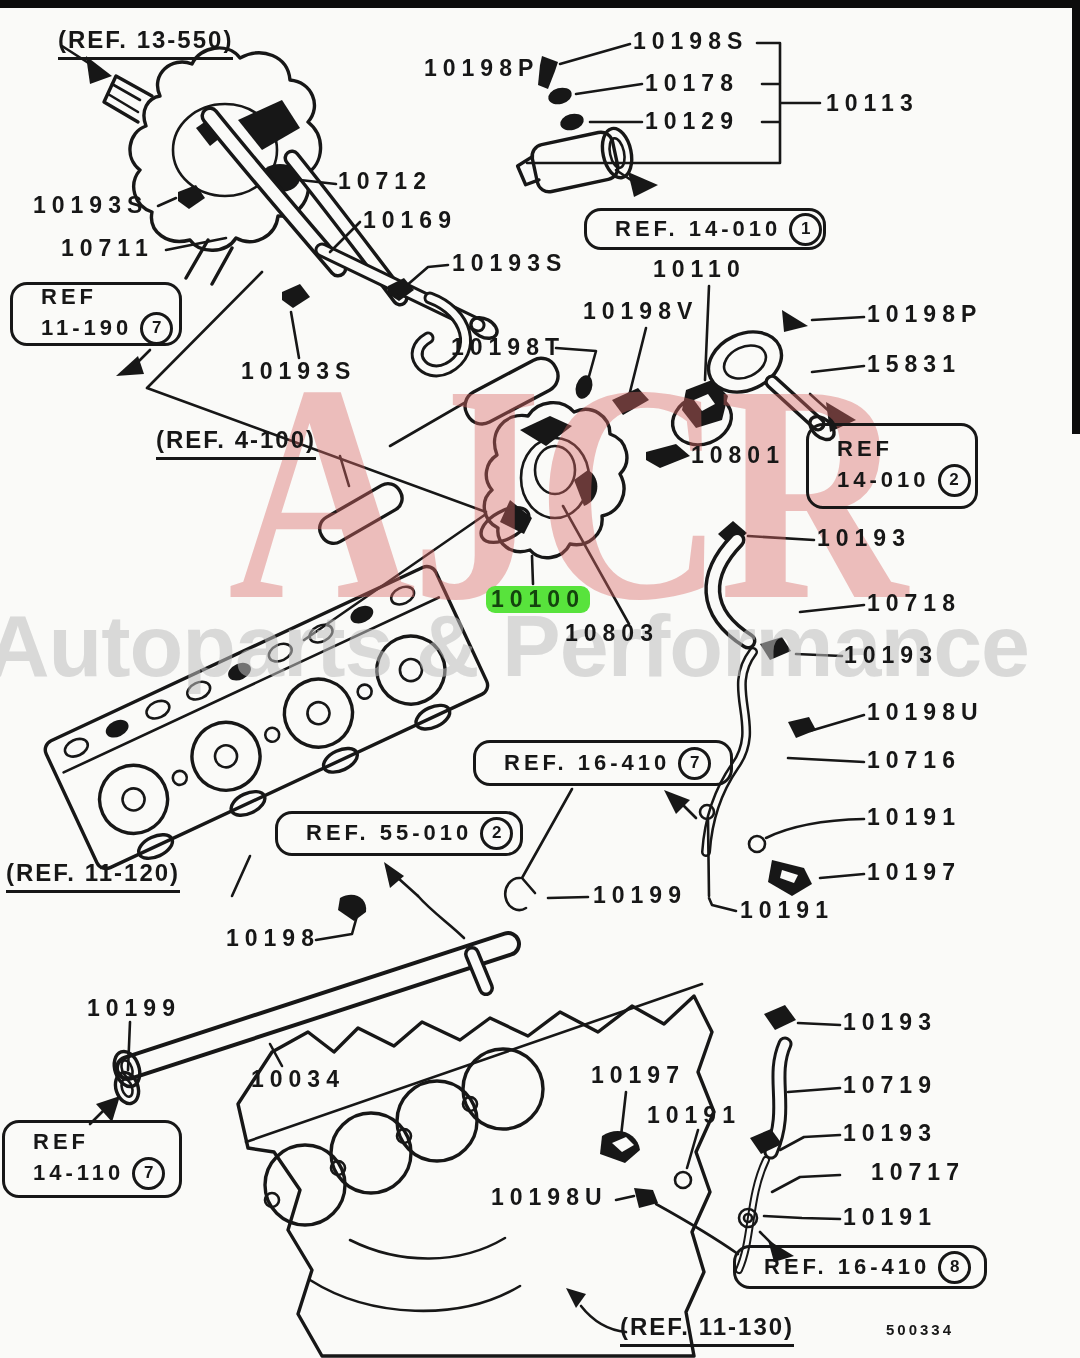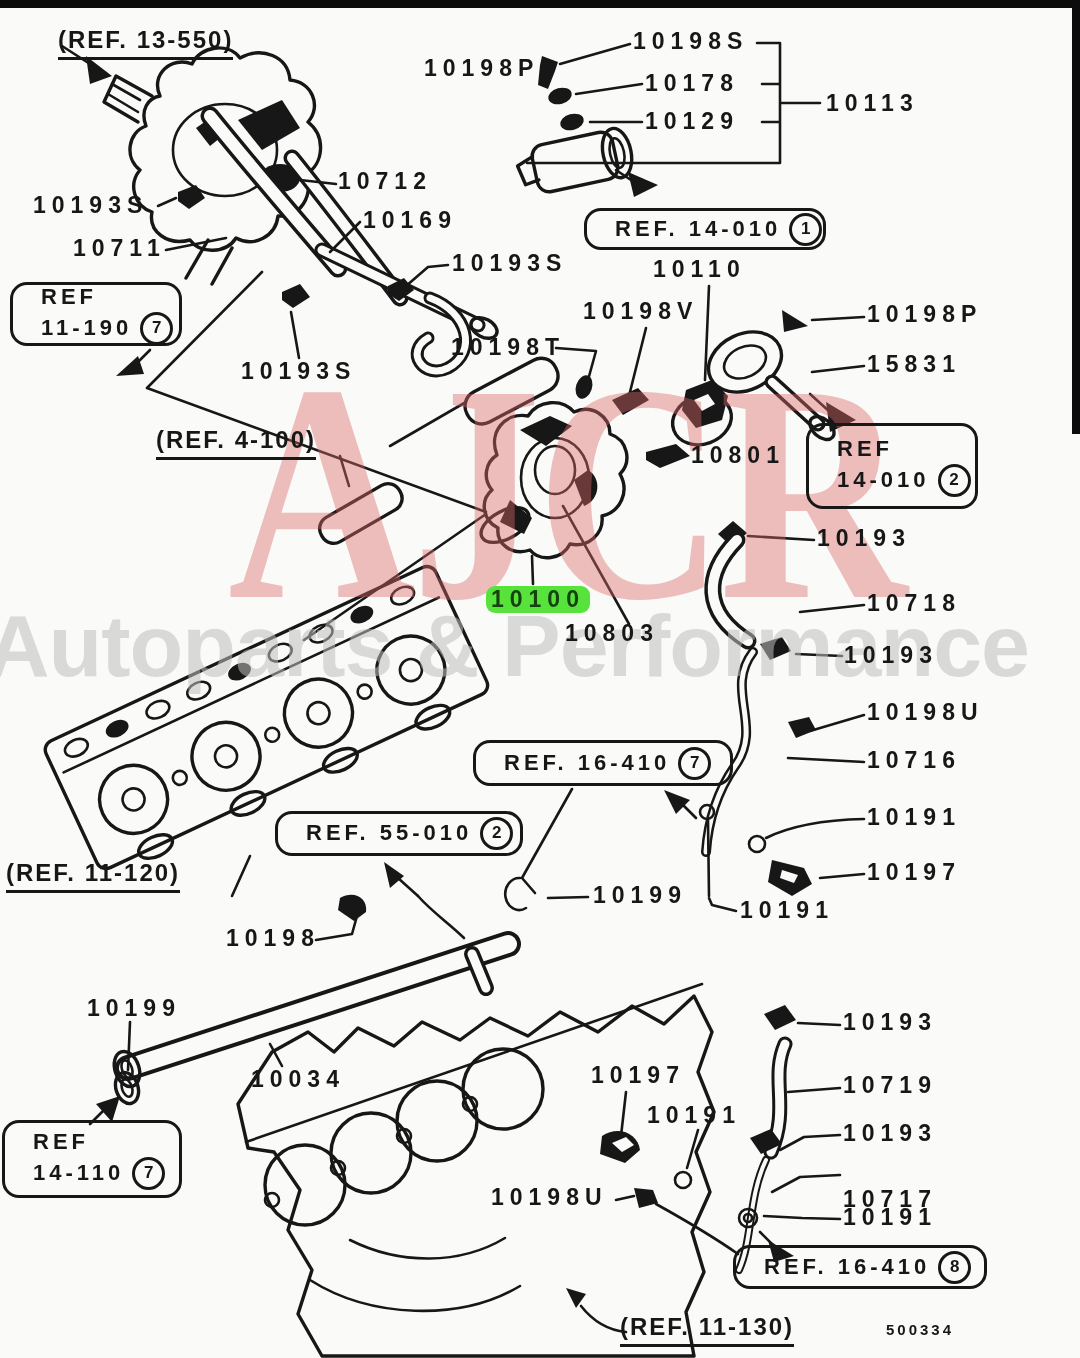--- a/index.html
+++ b/index.html
@@ -261,21 +261,21 @@
   <div id="labels">
       <div class="plabel u" style="left: 58px; top: 28px;">(REF. 13-550)</div>
       <div class="plabel" style="left: 424px; top: 57px;">10198P</div>
       <div class="plabel" style="left: 633px; top: 30px;">10198S</div>
       <div class="plabel" style="left: 645px; top: 72px;">10178</div>
       <div class="plabel" style="left: 645px; top: 110px;">10129</div>
       <div class="plabel" style="left: 826px; top: 92px;">10113</div>
       <div class="plabel" style="left: 33px; top: 194px;">10193S</div>
       <div class="plabel" style="left: 338px; top: 170px;">10712</div>
       <div class="plabel" style="left: 363px; top: 209px;">10169</div>
-      <div class="plabel" style="left: 73px; top: 237px;">10711</div>
+      <div class="plabel" style="left: 61px; top: 237px;">10711</div>
       <div class="plabel" style="left: 452px; top: 252px;">10193S</div>
       <div class="plabel" style="left: 241px; top: 360px;">10193S</div>
       <div class="plabel" style="left: 653px; top: 258px;">10110</div>
       <div class="plabel" style="left: 583px; top: 300px;">10198V</div>
       <div class="plabel" style="left: 451px; top: 336px;">10198T</div>
       <div class="plabel" style="left: 867px; top: 303px;">10198P</div>
       <div class="plabel" style="left: 867px; top: 353px;">15831</div>
       <div class="plabel u" style="left: 156px; top: 428px;">(REF. 4-100)</div>
       <div class="plabel" style="left: 691px; top: 444px;">10801</div>
       <div class="plabel" style="left: 817px; top: 527px;">10193</div>
@@ -292,21 +292,21 @@
       <div class="plabel u" style="left: 6px; top: 861px;">(REF. 11-120)</div>
       <div class="plabel" style="left: 226px; top: 927px;">10198</div>
       <div class="plabel" style="left: 87px; top: 997px;">10199</div>
       <div class="plabel" style="left: 251px; top: 1068px;">10034</div>
       <div class="plabel" style="left: 591px; top: 1064px;">10197</div>
       <div class="plabel" style="left: 647px; top: 1104px;">10191</div>
       <div class="plabel" style="left: 491px; top: 1186px;">10198U</div>
       <div class="plabel" style="left: 843px; top: 1011px;">10193</div>
       <div class="plabel" style="left: 843px; top: 1074px;">10719</div>
       <div class="plabel" style="left: 843px; top: 1122px;">10193</div>
-      <div class="plabel" style="left: 843px; top: 1161px; margin-top: 27px;">10717</div>
+      <div class="plabel" style="left: 871px; top: 1161px;">10717</div>
       <div class="plabel" style="left: 843px; top: 1206px;">10191</div>
       <div class="plabel u" style="left: 620px; top: 1315px;">(REF. 11-130)</div>
       <div class="plabel sm" style="left: 886px; top: 1322px;">500334</div>
       <div class="refbox" style="left: 10px; top: 282px; width: 172px; height: 64px;">
         <div class="rl">
           <span>REF</span>
         </div>
         <div class="rl">
           <span>11-190</span>
           <span class="circ">7</span>

